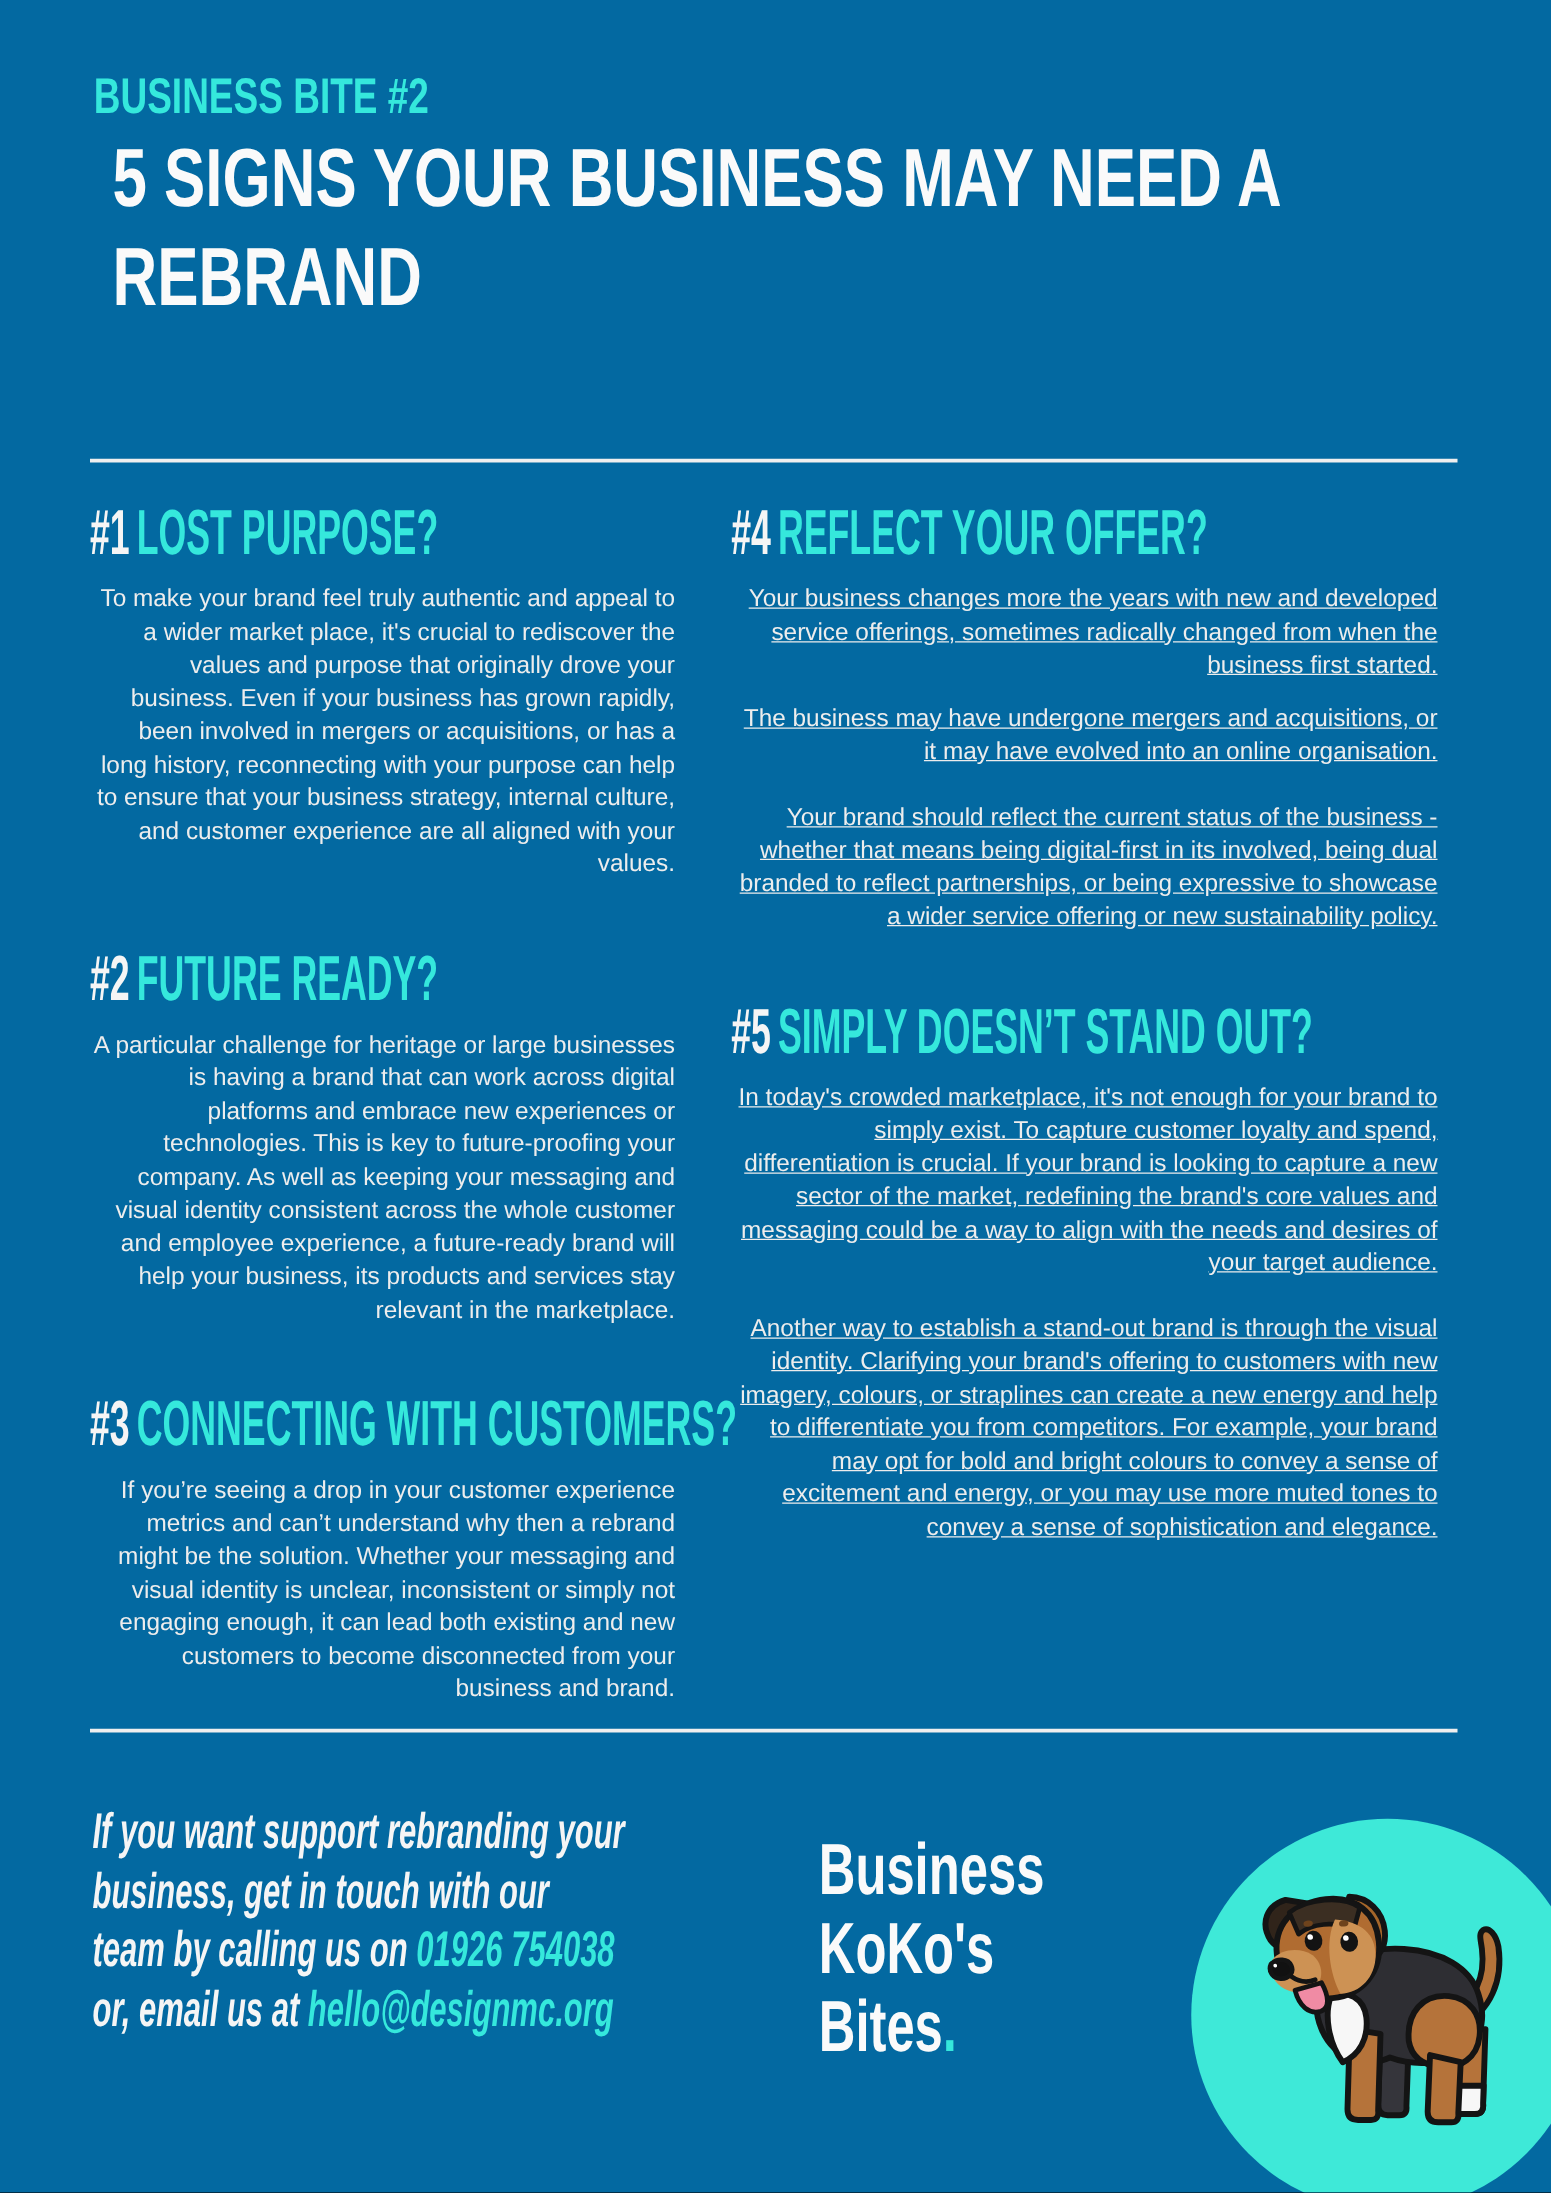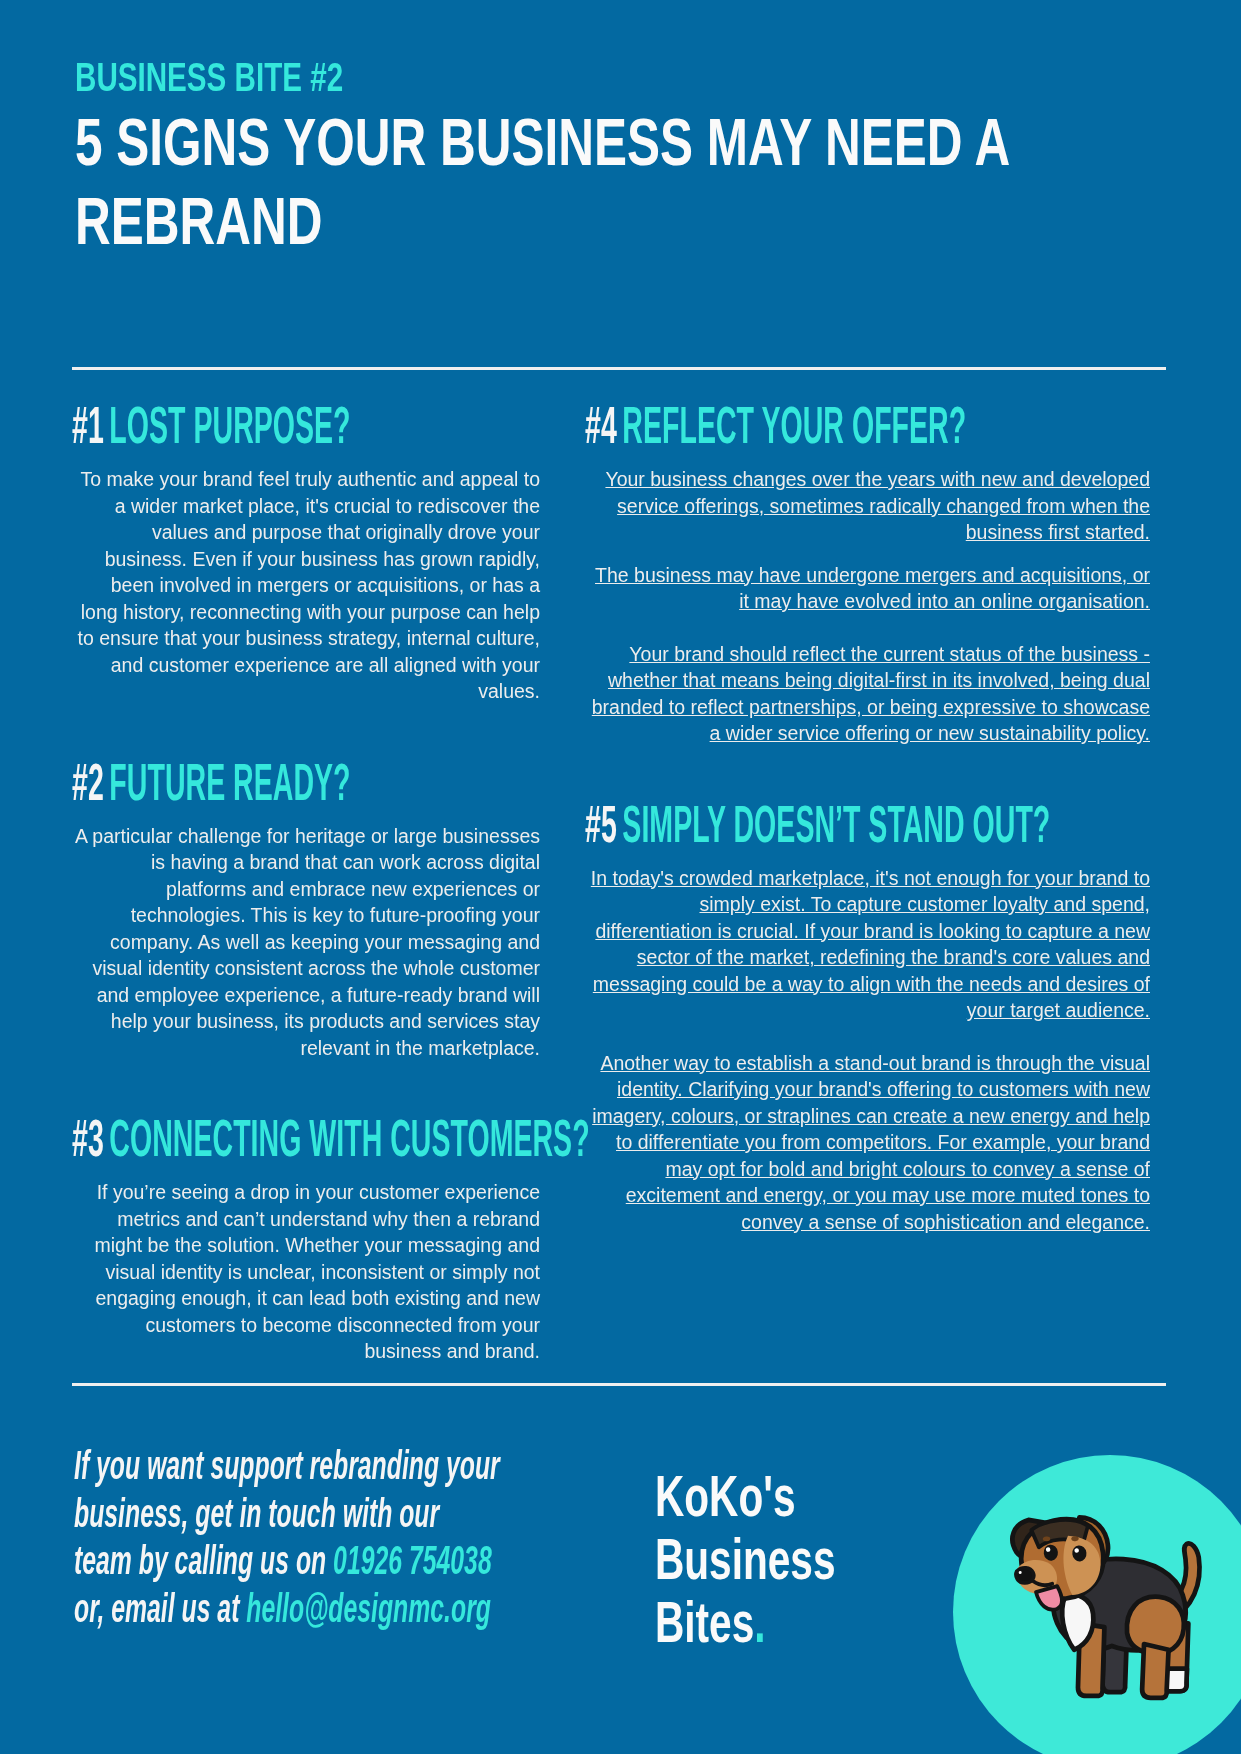--- a/index.html
+++ b/index.html
@@ -8,21 +8,21 @@
     width:1241px;height:1754px;
     background:#0369a1;
     overflow:hidden;
     font-family:"Liberation Sans", sans-serif;
   }
   .cond{display:inline-block;transform-origin:0 0;white-space:nowrap;}
 
   
   .kicker{position:absolute;left:75px;top:55px;color:#35e8dc;font-weight:700;font-size:40px;line-height:1.1;}
   .kicker .cond{transform:scaleX(0.74);}
-  .title{position:absolute;left:75px;top:103px;width:1100px;color:#fafafa;font-weight:700;font-size:66px;line-height:1.2;}
+  .title{position:absolute;left:90px;top:103px;width:1100px;color:#fafafa;font-weight:700;font-size:66px;line-height:1.2;}
   .title .titlescale{display:block;width:1400px;transform:scaleX(0.75);transform-origin:0 0;}
 
   .rule{position:absolute;left:72px;width:1094px;height:3px;background:#efefef;}
   .rule.top{top:367px;}
   .rule.bottom{top:1383px;}
 
   
   .col{position:absolute;top:402px;color:#ededed;font-size:19.5px;line-height:26.5px;}
   .col.left{left:72px;width:468px;}
   .col.right{left:585px;width:565px;text-decoration:underline;}
@@ -97,21 +97,21 @@
   </div>
 
   <div class="col right">
 
     <div class="sec">
       <h2>
         <span class="cond">
           <span class="num">#4</span><span class="htext">REFLECT YOUR OFFER?</span>
         </span>
       </h2>
-      <p>Your business changes over the years with new and developed service offerings, sometimes radically changed from when the business first started.</p>
+      <p>Your business changes more the years with new and developed service offerings, sometimes radically changed from when the business first started.</p>
       <p class="tight">The business may have undergone mergers and acquisitions, or it may have evolved into an online organisation.</p>
       <p>Your brand should reflect the current status of the business - whether that means being digital-first in its involved, being dual branded to reflect partnerships, or being expressive to showcase a wider service offering or new sustainability policy.</p>
     </div>
 
     <div class="sec">
       <h2>
         <span class="cond">
           <span class="num">#5</span><span class="htext">SIMPLY DOESN’T STAND OUT?</span>
         </span>
       </h2>
@@ -124,22 +124,22 @@
   <div class="rule bottom"></div>
 
   <div class="contact">
     <div><span class="cond"><span>If you want support rebranding your</span><span class="teal"></span></span></div>
     <div><span class="cond"><span>business, get in touch with our</span><span class="teal"></span></span></div>
     <div><span class="cond"><span>team by calling us on </span><span class="teal">01926 754038</span></span></div>
     <div><span class="cond"><span>or, email us at </span><span class="teal">hello@designmc.org</span></span></div>
   </div>
 
   <div class="logo-text">
+    <div><span class="cond">Business</span></div>
     <div><span class="cond">KoKo's</span></div>
-    <div><span class="cond">Business</span></div>
     <div><span class="cond"><span>Bites</span><span class="period">.</span></span></div>
   </div>
 
   <div class="mascot-circle"></div>
   <svg class="dog" width="218" height="200" viewBox="0 0 230 212" xmlns="http://www.w3.org/2000/svg">
     <g stroke="#141414" stroke-width="5" stroke-linejoin="round" stroke-linecap="round">
 
       <path d="M168,104 C188,94 197,74 194,50 C193,42 191,37 195,34 C200,31 206,38 208,48 C212,76 202,102 176,116 Z" fill="#b5733a"></path>
 
       <path d="M170,118 L168,180 Q168,190 177,190 L188,190 Q196,190 195,181 L197,118 Z" fill="#b5733a"></path>

